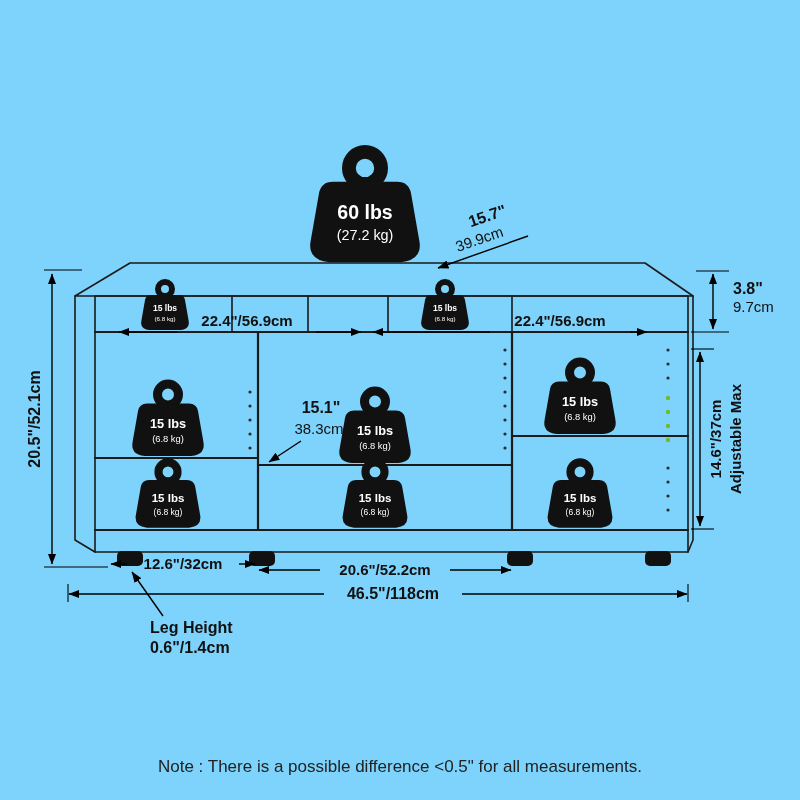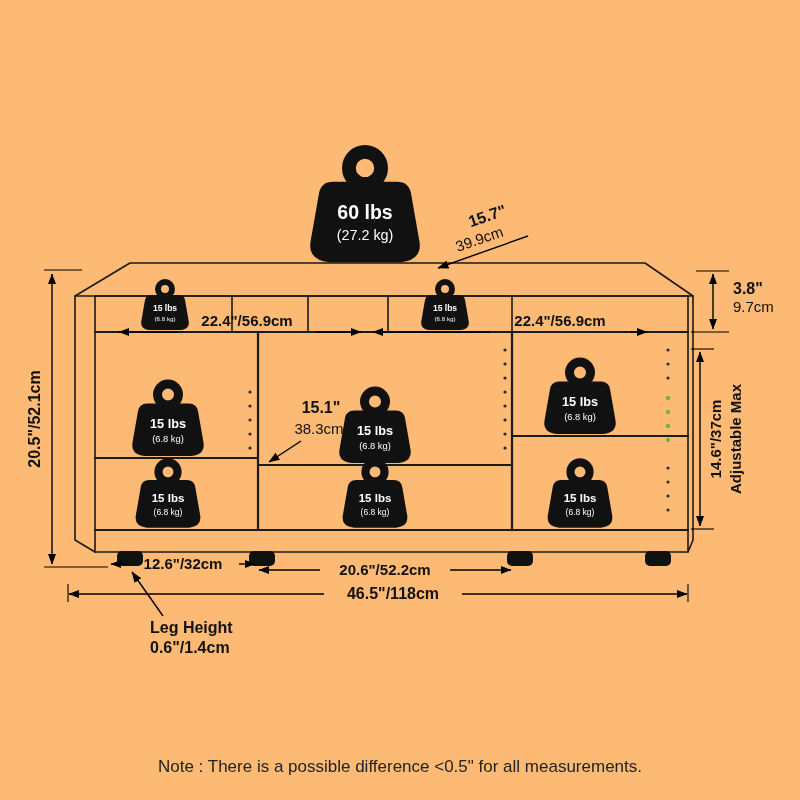--- a/index.html
+++ b/index.html
@@ -1,16 +1,16 @@
 <!DOCTYPE html>
 <html><head>
 <meta charset="utf-8">
 <style>
   html,body{margin:0;padding:0;background:#fff;}
-  #stage{position:relative;width:800px;height:800px;background:#fdba74;overflow:hidden;}
+  #stage{position:relative;width:800px;height:800px;background:#7dd3fc;overflow:hidden;}
   svg{display:block;}
   svg text{font-family:"Liberation Sans","DejaVu Sans",sans-serif;fill:#111;}
   .b{font-weight:bold}.s15{font-size:15px}.s16{font-size:16px}
   .mid{text-anchor:middle}
   .ln{stroke:#1a1a1a;stroke-width:1.6;fill:none;stroke-linejoin:round;stroke-linecap:round}
   .thick{stroke-width:2.2}
   .dim{stroke:#000;stroke-width:1.4;fill:none}
   .thin{stroke:#000;stroke-width:1.1;fill:none}
   .wt1{font-size:17px;font-weight:bold;fill:#fff;text-anchor:middle}
   .wt2{font-size:12.5px;fill:#fff;text-anchor:middle}

